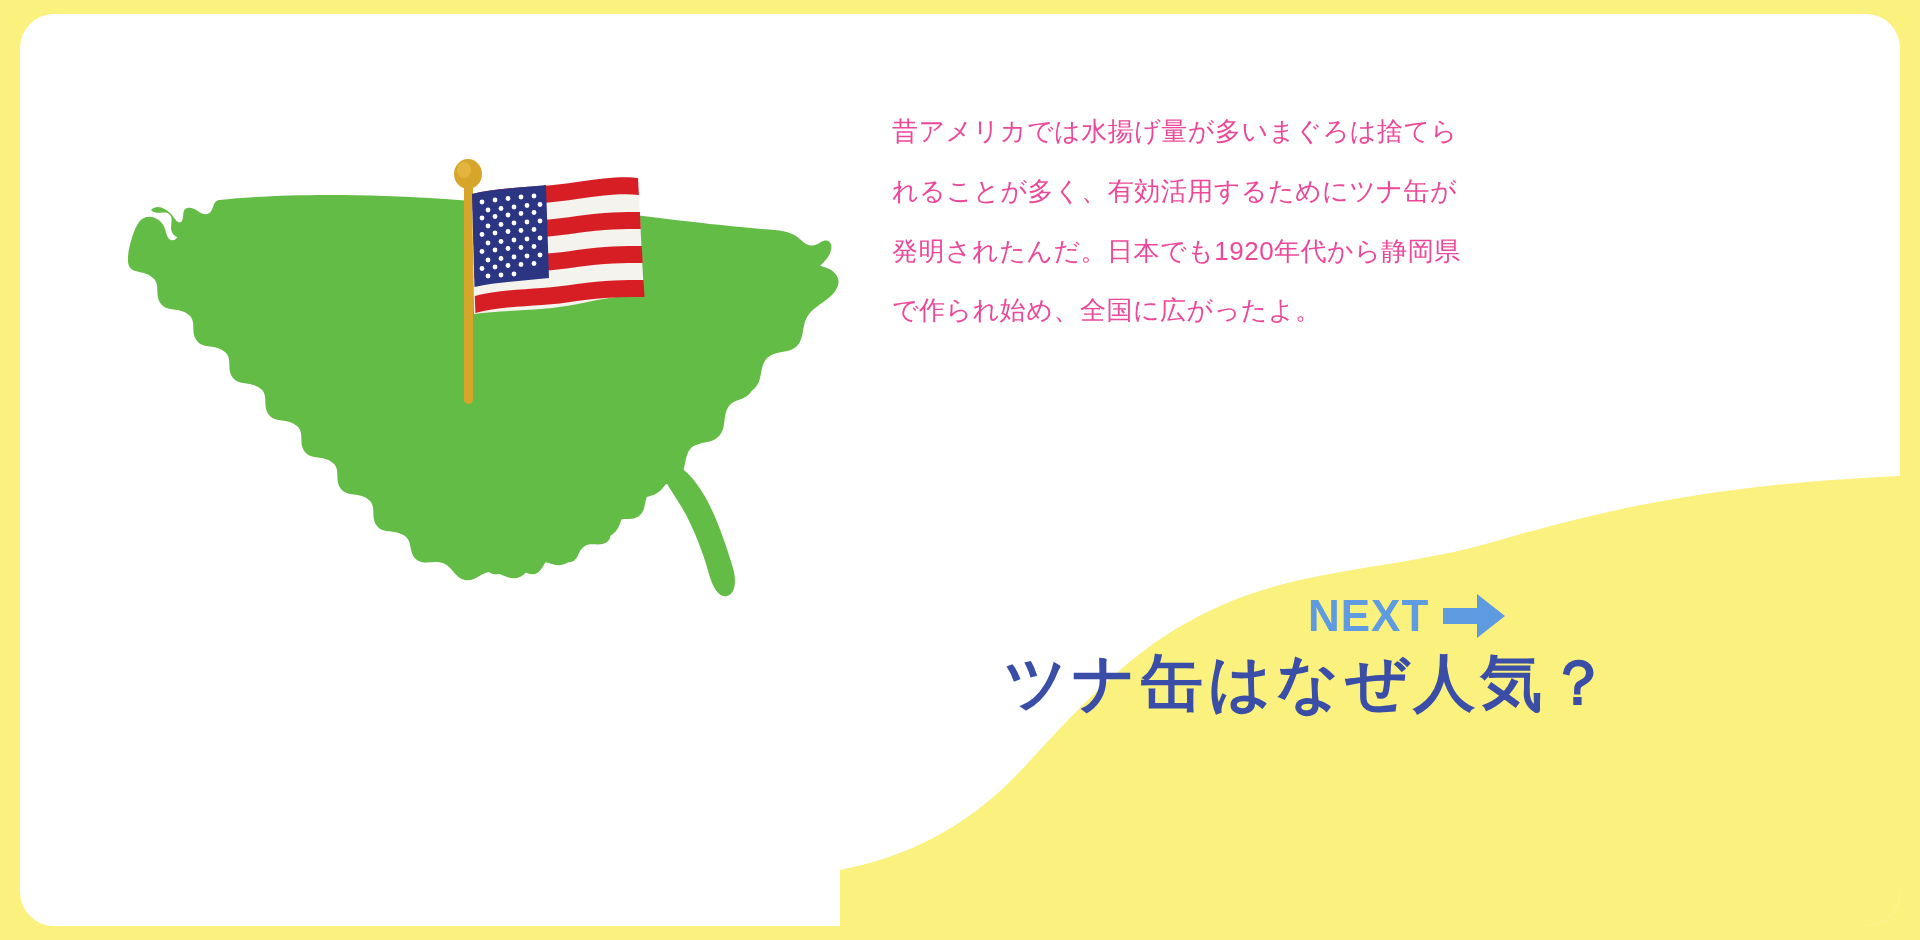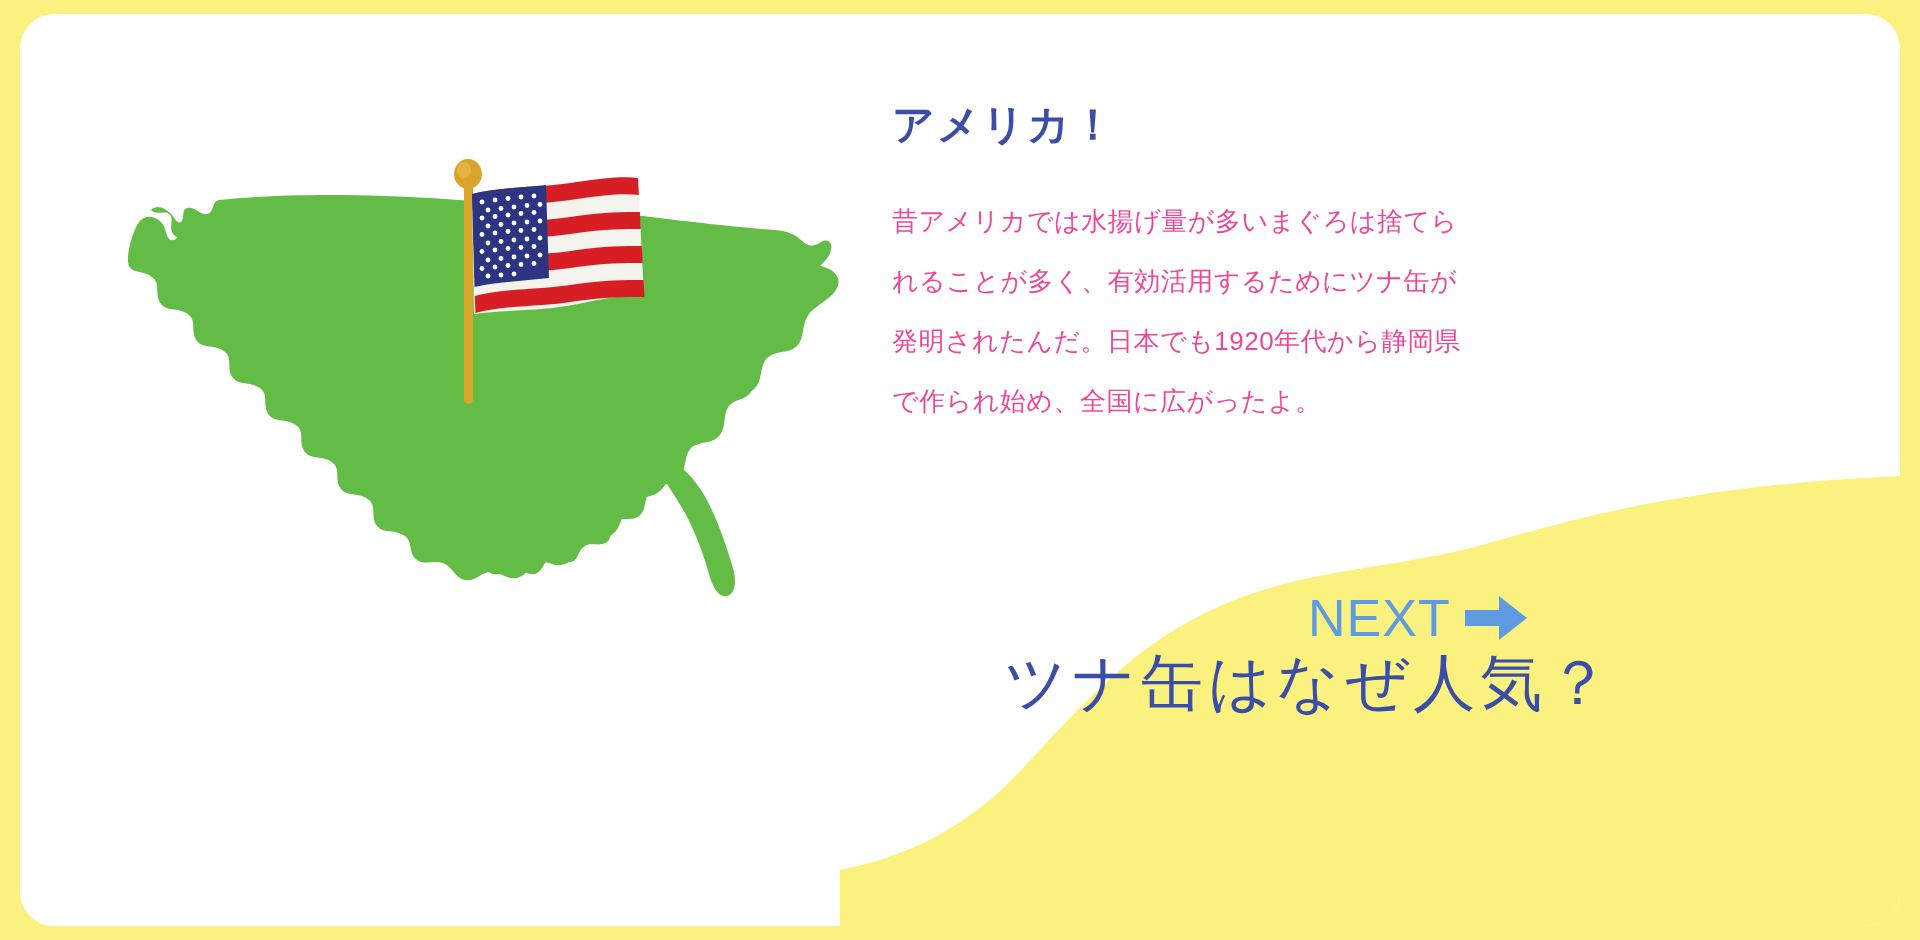--- a/index.html
+++ b/index.html
@@ -90,35 +90,35 @@
     left: 1288px;
     top: 578px;
     display: flex;
     align-items: center;
     gap: 14px;
     cursor: pointer;
     background: transparent;
     border: none;
   }
   .next-label {
-    font-size: 52px;
-    font-weight: 400;
+    font-size: 44px;
+    font-weight: 700;
     color: #5E9BE0;
     letter-spacing: 1px;
     line-height: 1;
   }
   .next-arrow { width: 62px; height: 48px; display:block; }
 
   
   .question {
     position: absolute;
     left: 984px;
     top: 638px;
     font-size: 62px;
-    font-weight: 400;
+    font-weight: 700;
     color: #3A4EA8;
     letter-spacing: 5px;
     white-space: nowrap;
     line-height: 1;
     font-family: "DejaVu Sans", sans-serif;
   }
 </style>
 </head>
 <body>
 
@@ -278,21 +278,20 @@
             <circle cx="109" cy="110.5" r="2.4"></circle>
           <circle cx="122" cy="109.5" r="2.4"></circle>
           <circle cx="76" cy="122" r="2.4"></circle>
             <circle cx="89" cy="121" r="2.4"></circle>
           <circle cx="102" cy="120" r="2.4"></circle>
         </g>
       </svg>
     </div>
 
     <div class="text-col">
-      <h1 class="headline">アメリカ！</h1>
       <p class="body-copy">昔アメリカでは水揚げ量が多いまぐろは捨てられることが多く、有効活用するためにツナ缶が発明されたんだ。日本でも1920年代から静岡県で作られ始め、全国に広がったよ。</p>
     </div>
 
     <div class="next-btn">
       <span class="next-label">NEXT</span>
       <svg class="next-arrow" viewBox="0 0 62 48" aria-hidden="true">
         <path d="M0,16 L34,16 L34,2 L62,24 L34,46 L34,32 L0,32 Z" fill="#5E9BE0"></path>
       </svg>
     </div>
 

